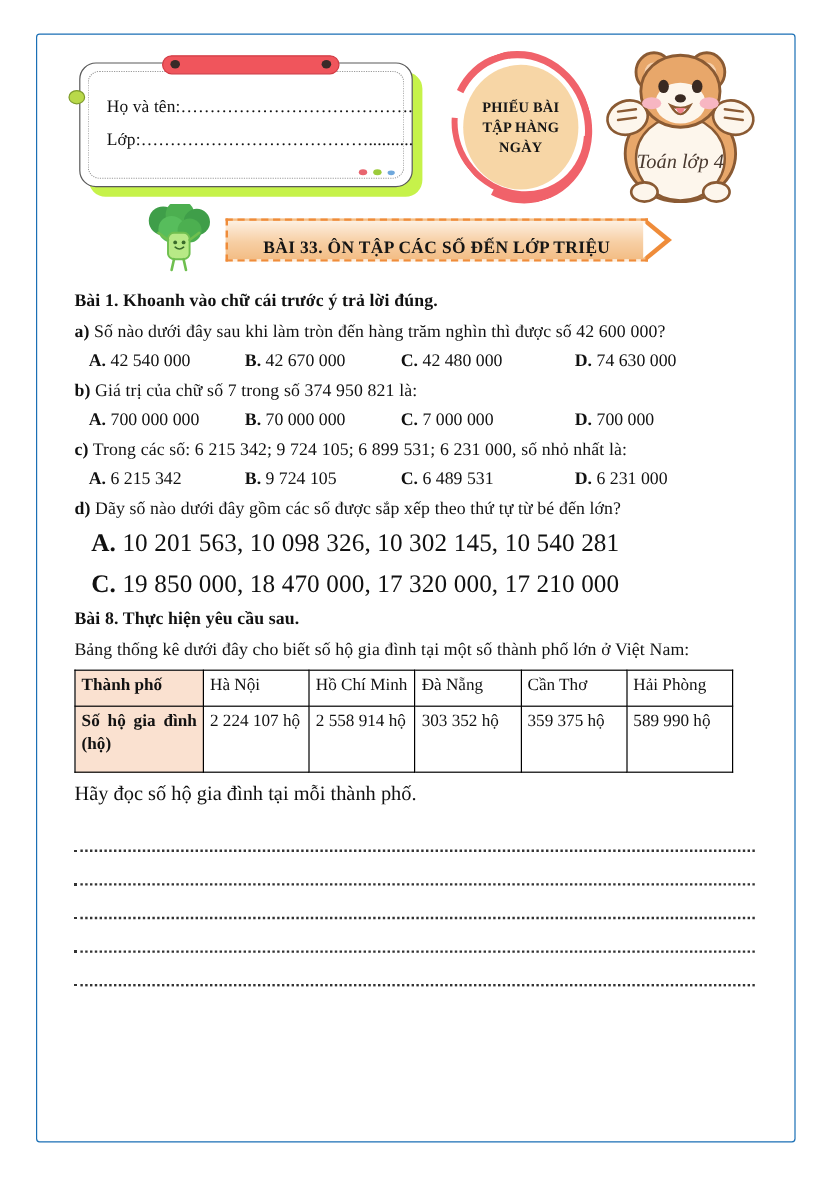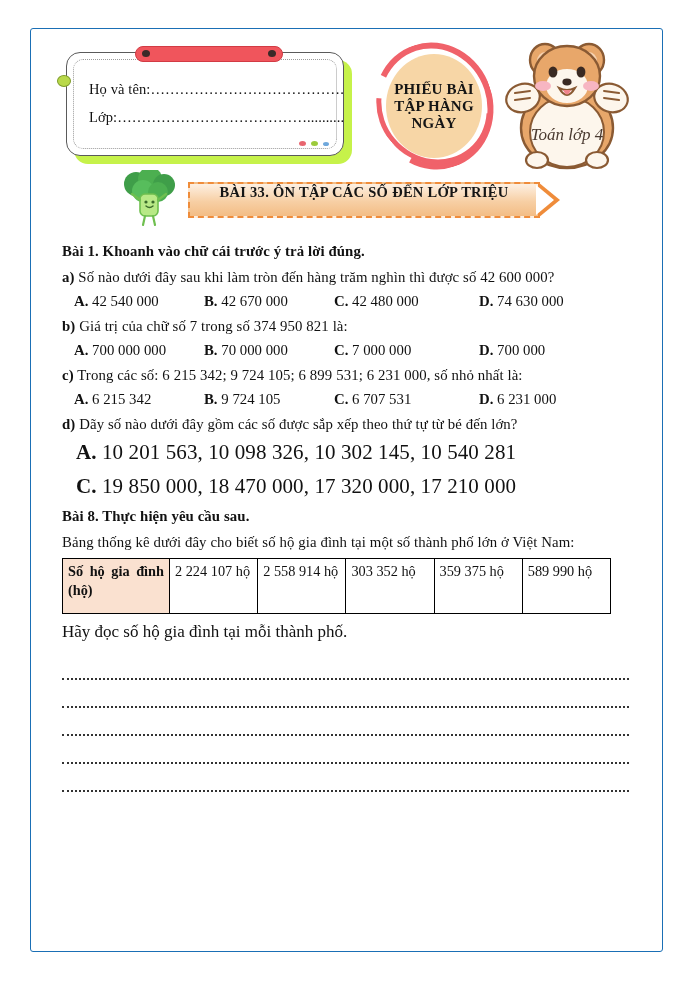--- a/index.html
+++ b/index.html
@@ -69,38 +69,38 @@
     position:absolute;left:3px;top:4px;width:112px;height:120px;
     border:5px solid transparent;border-top-color:#f0626a;border-right-color:#f0626a;
     border-radius:50%;transform:rotate(140deg);box-sizing:border-box;
   }
   .badge-oval{
     position:absolute;left:11px;top:12px;width:96px;height:104px;
     background:#f7d6a6;border-radius:50%;
     display:flex;flex-direction:column;align-items:center;justify-content:center;
   }
   .badge-oval span{
-    display:block;font-weight:bold;font-size:15px;line-height:17px;
+    display:block;font-weight:bold;font-size:12px;line-height:17px;
     text-align:center;letter-spacing:.2px;color:#151515;
   }
 
   
   .hamster{position:absolute;left:503px;top:36px;width:128px;height:134px;}
 
   
   .banner-row{position:absolute;left:112px;top:178px;width:470px;height:48px;}
   .broccoli{position:absolute;left:4px;top:-8px;width:66px;height:58px;}
   .banner{
     position:absolute;left:76px;top:4px;width:386px;height:36px;
   }
   .banner-body{
     position:absolute;left:0;top:0;width:352px;height:36px;
     background:linear-gradient(180deg,#fdf0e2 0%,#f7cfa4 55%,#f3bd85 100%);
     border:2px dashed #ef8c3a;box-sizing:border-box;
-    display:flex;align-items:flex-start;justify-content:center;
+    display:flex;align-items:flex-end;justify-content:center;
   }
   .banner-body span{
     font-weight:bold;font-size:14.5px;letter-spacing:.3px;color:#151515;
     white-space:nowrap;
   }
   .banner-arrow{
     position:absolute;left:350px;top:0px;width:0;height:0;
     border-top:18px solid transparent;border-bottom:18px solid transparent;
     border-left:22px solid #ef8c3a;
   }
@@ -273,21 +273,21 @@
     <span class="op"><b>D.</b> <span>700 000</span></span>
   </div>
 
   <div class="q-line">
     <b>c)</b>
     <span>Trong các số: 6 215 342; 9 724 105; 6 899 531; 6 231 000, số nhỏ nhất là:</span>
   </div>
   <div class="opts">
     <span class="op c1"><b>A.</b> <span>6 215 342</span></span>
     <span class="op c2"><b>B.</b> <span>9 724 105</span></span>
-    <span class="op c3"><b>C.</b> <span>6 707 531</span></span>
+    <span class="op c3"><b>C.</b> <span>6 489 531</span></span>
     <span class="op"><b>D.</b> <span>6 231 000</span></span>
   </div>
 
   <div class="q-line">
     <b>d)</b>
     <span>Dãy số nào dưới đây gồm các số được sắp xếp theo thứ tự từ bé đến lớn?</span>
   </div>
   <div class="opt-row">
     <b>A.</b>
     <span>10 201 563, 10 098 326, 10 302 145, 10 540 281</span>
@@ -295,20 +295,28 @@
   <div class="opt-row">
     <b>C.</b>
     <span>19 850 000, 18 470 000, 17 320 000, 17 210 000</span>
   </div>
 
   <div class="q-head">Bài 8. Thực hiện yêu cầu sau.</div>
   <div class="q-line">Bảng thống kê dưới đây cho biết số hộ gia đình tại một số thành phố lớn ở Việt Nam:</div>
 
   <table class="stats">
     <tbody>
+        <tr class="r1">
+      <td class="hd">Thành phố</td>
+      <td class="c">Hà Nội</td>
+      <td class="c">Hồ Chí Minh</td>
+      <td class="c">Đà Nẵng</td>
+      <td class="c">Cần Thơ</td>
+      <td class="c">Hải Phòng</td>
+    </tr>
     <tr class="r2">
       <td class="hd justify">Số hộ gia đình (hộ)</td>
       <td class="c">2 224 107 hộ</td>
       <td class="c">2 558 914 hộ</td>
       <td class="c">303 352 hộ</td>
       <td class="c">359 375 hộ</td>
       <td class="c">589 990 hộ</td>
     </tr>
   </tbody>
     </table>

